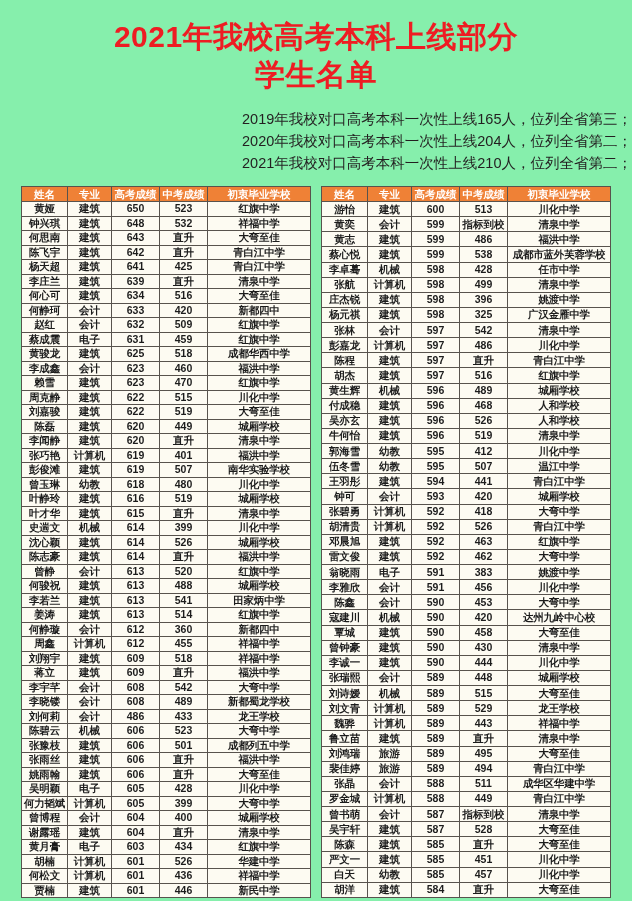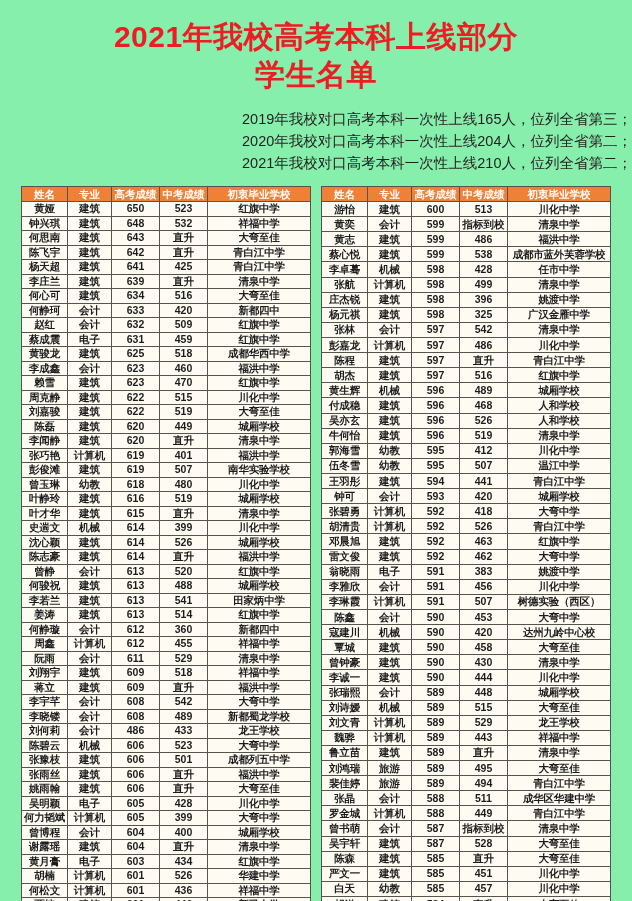--- a/index.html
+++ b/index.html
@@ -332,27 +332,20 @@
             <td class="cell-school">新都四中</td>
           </tr>
           <tr>
             <td class="cell-name">周鑫</td>
             <td class="cell-major">计算机</td>
             <td class="cell-gk">612</td>
             <td class="cell-zk">455</td>
             <td class="cell-school">祥福中学</td>
           </tr>
           <tr>
-            <td class="cell-name">阮雨</td>
-            <td class="cell-major">会计</td>
-            <td class="cell-gk">611</td>
-            <td class="cell-zk">529</td>
-            <td class="cell-school">清泉中学</td>
-          </tr>
-          <tr>
             <td class="cell-name">刘翔宇</td>
             <td class="cell-major">建筑</td>
             <td class="cell-gk">609</td>
             <td class="cell-zk">518</td>
             <td class="cell-school">祥福中学</td>
           </tr>
           <tr>
             <td class="cell-name">蒋立</td>
             <td class="cell-major">建筑</td>
             <td class="cell-gk">609</td>
@@ -661,27 +654,20 @@
             <td class="cell-school">姚渡中学</td>
           </tr>
           <tr>
             <td class="cell-name">李雅欣</td>
             <td class="cell-major">会计</td>
             <td class="cell-gk">591</td>
             <td class="cell-zk">456</td>
             <td class="cell-school">川化中学</td>
           </tr>
           <tr>
-            <td class="cell-name">李琳霞</td>
-            <td class="cell-major">计算机</td>
-            <td class="cell-gk">591</td>
-            <td class="cell-zk">507</td>
-            <td class="cell-school">树德实验（西区）</td>
-          </tr>
-          <tr>
             <td class="cell-name">陈鑫</td>
             <td class="cell-major">会计</td>
             <td class="cell-gk">590</td>
             <td class="cell-zk">453</td>
             <td class="cell-school">大弯中学</td>
           </tr>
           <tr>
             <td class="cell-name">寇建川</td>
             <td class="cell-major">机械</td>
             <td class="cell-gk">590</td>

